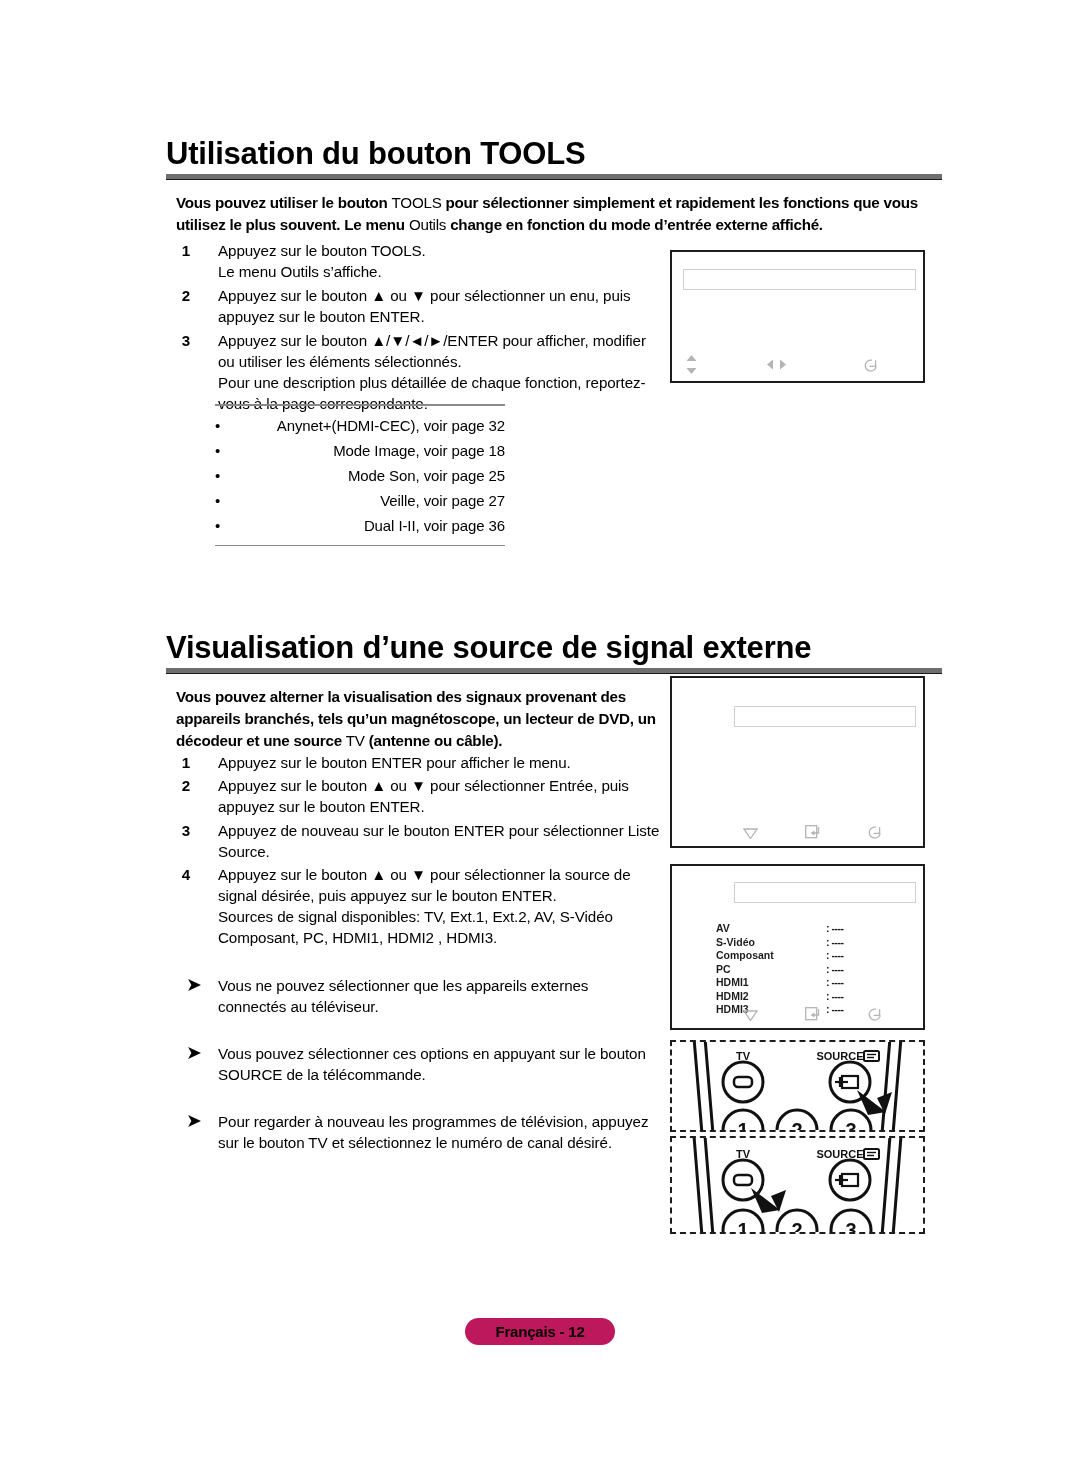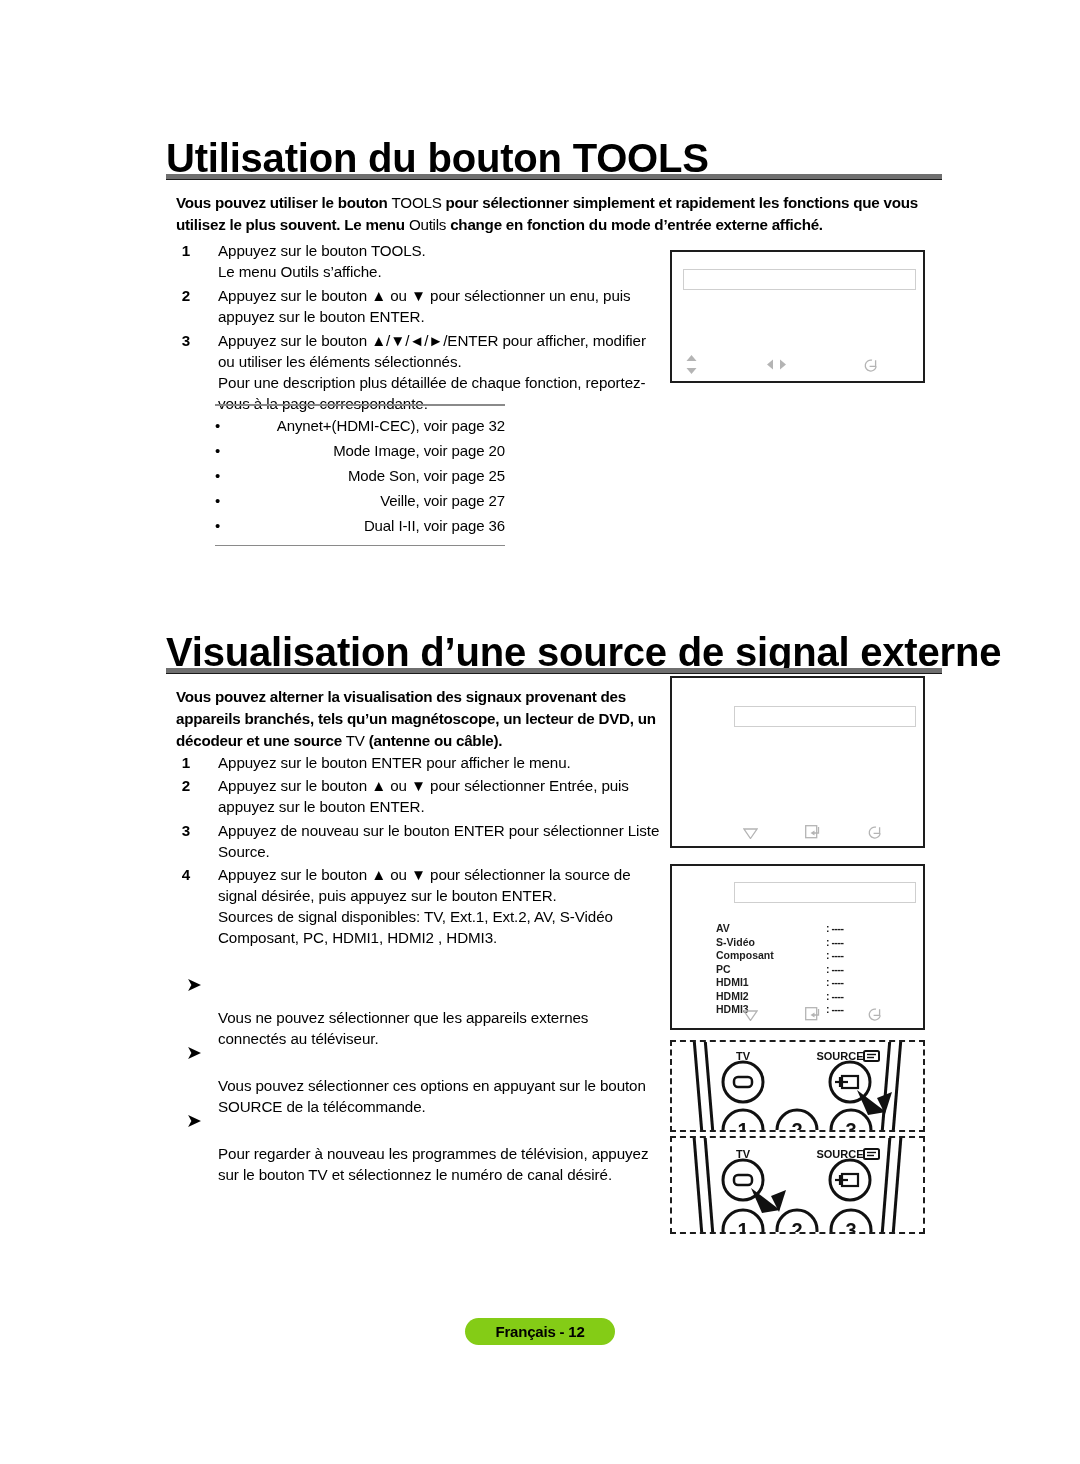--- a/index.html
+++ b/index.html
@@ -21,21 +21,21 @@
     left: 0; top: 0;
     width: 1080px;
     height: 1464px;
   }
 
   
   .section-heading {
     position: absolute;
     left: 166px;
     width: 776px;
-    font-size: 40px;
+    font-size: 31px;
     font-weight: bold;
     letter-spacing: -0.2px;
     white-space: nowrap;
   }
   .heading-rule {
     position: absolute;
     left: 166px;
     width: 776px;
     height: 5px;
     background: #6f6f6f;
@@ -116,21 +116,20 @@
     position: absolute;
     left: 0;
     top: -1px;
     width: 26px;
     font-size: 19px;
     line-height: 21px;
   }
   .note .ntxt {
     display: block;
     margin-left: 32px;
-    margin-top: 32px;
   }
 
   
   .osd {
     position: absolute;
     box-sizing: border-box;
     border: 2.5px solid #1d1d1d;
     background: #ffffff;
   }
   .osd-title {
@@ -186,21 +185,21 @@
   }
   .remote svg { display: block; }
 
   
   .footer-pill {
     position: absolute;
     left: 465px;
     top: 1318px;
     width: 150px;
     height: 27px;
-    background: #84cc16;
+    background: #be185d;
     border-radius: 14px;
     text-align: center;
     line-height: 27px;
     font-size: 15px;
     font-weight: bold;
     color: #000000;
     letter-spacing: -0.2px;
   }
 </style>
 </head>
@@ -223,21 +222,21 @@
   </div>
   <div class="step" style="left:176px; top:330px; width:480px;">
     <span class="num">3</span>
     <span class="txt">Appuyez sur le bouton ▲/▼/◄/►/<b>ENTER</b> pour afficher, modifier ou utiliser les éléments sélectionnés.<br>Pour une description plus détaillée de chaque fonction, reportez-vous à la page correspondante.</span>
   </div>
 
   <div class="bullet-box" style="top:404px;">
     <div class="rule"></div>
     <ul class="bullet-list">
       <li>Anynet+(HDMI-CEC), voir page 32</li>
-      <li>Mode Image, voir page 20</li>
+      <li>Mode Image, voir page 18</li>
       <li>Mode Son, voir page 25</li>
       <li>Veille, voir page 27</li>
       <li>Dual I-II, voir page 36</li>
     </ul>
     <div class="rule"></div>
   </div>
 
   <div class="osd" style="left:670px; top:250px; width:255px; height:133px;">
     <div class="osd-title" style="left:11px; top:17px; width:233px;"></div>
     <div class="osd-footer">

